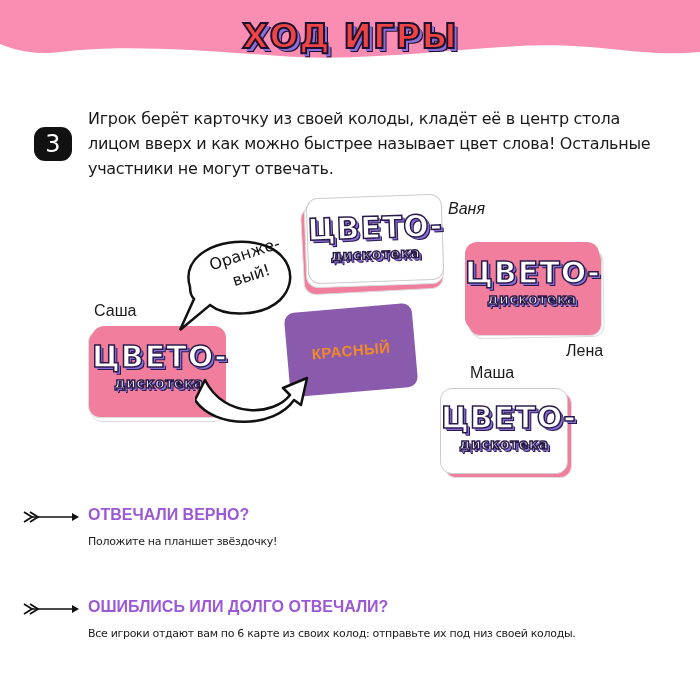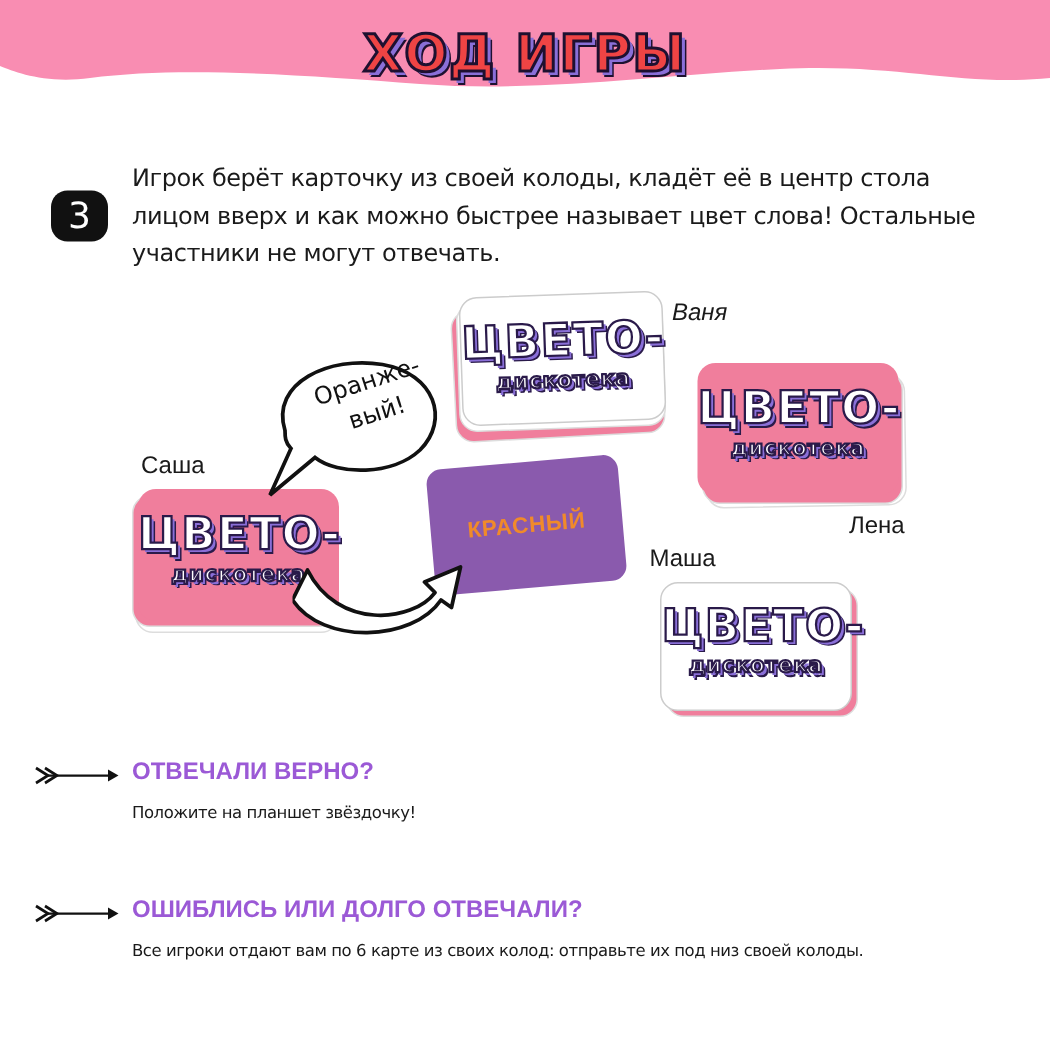--- a/index.html
+++ b/index.html
@@ -94,21 +94,21 @@
   <div>
     <div class="card-stack-back" style="left:470px;top:250px;width:134px;height:88px;background:#fff;transform:rotate(-1deg);"></div>
     <div class="card-stack-back" style="left:468px;top:248px;width:134px;height:88px;background:#f07e9c;"></div>
     <div class="card" style="left:465px;top:242px;width:134px;height:88px;background:#f07e9c;">
       <div class="logo logo-1" style="top:16px;">ЦВЕТО-</div>
       <div class="logo logo-2" style="top:50px;">дискотека</div>
     </div>
   </div>
   <div class="player" style="left:566px;top:342px;">Лена</div>
 
-  <div class="player" style="left:433px;top:364px;">Маша</div>
+  <div class="player" style="left:470px;top:364px;">Маша</div>
   <div>
     <div class="card-stack-back" style="left:444px;top:392px;width:128px;height:86px;background:#f07e9c;"></div>
     <div class="card" style="left:440px;top:388px;width:128px;height:86px;background:#ffffff;border:1px solid #ccc;">
       <div class="logo logo-1" style="top:14px;">ЦВЕТО-</div>
       <div class="logo logo-2" style="top:48px;">дискотека</div>
     </div>
   </div>
 
   <div class="player" style="left:94px;top:302px;">Саша</div>
   <div>

